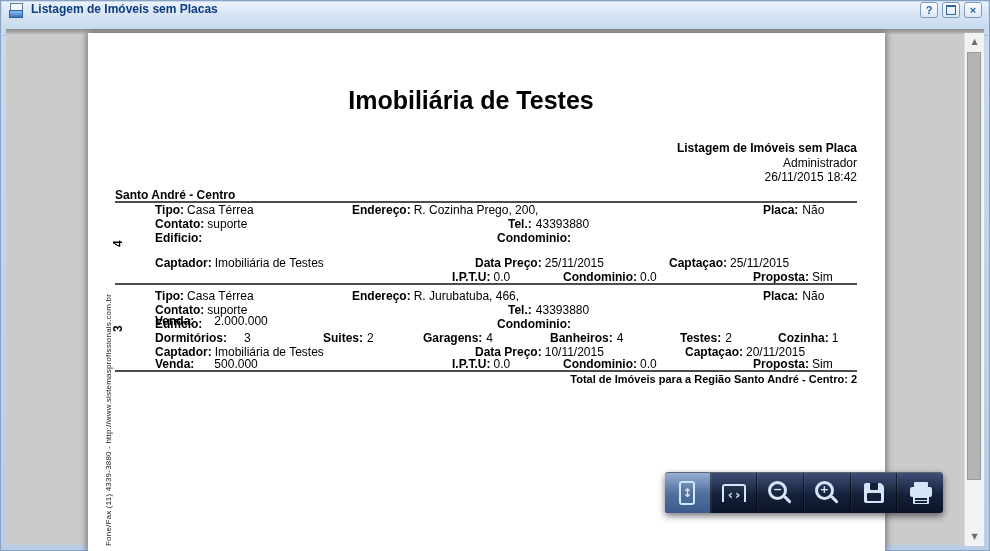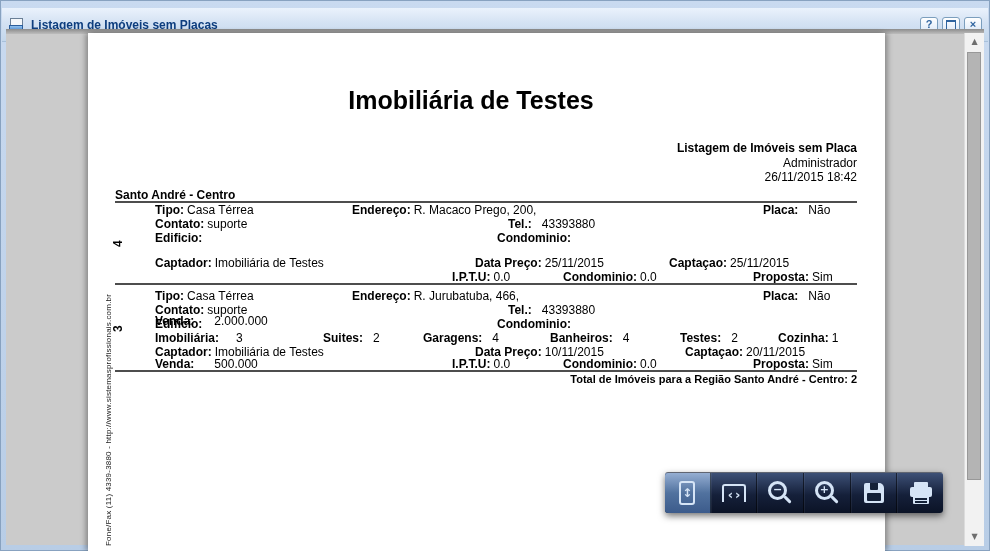--- a/index.html
+++ b/index.html
@@ -2,41 +2,41 @@
 <html><head>
 <meta charset="utf-8">
 <style>
   html,body{margin:0;padding:0;}
   body{
     width:990px;height:551px;position:relative;overflow:hidden;
     font-family:"Liberation Sans",sans-serif;background:#fff;
   }
   
   .window{position:absolute;inset:0;background:linear-gradient(#c9daf0,#b8cde6);border:1px solid #88a2c0;box-sizing:border-box;}
-  .titlebar{position:absolute;left:1px;top:7px;right:1px;height:34px;
+  .titlebar{position:absolute;left:1px;top:1px;right:1px;height:34px;
     background:linear-gradient(#eaf2fc,#d4e2f3 45%,#c3d7ec);
-    border-bottom:1px solid #a8c0da;display:flex;align-items:center;padding:0 6px;box-sizing:border-box;}
+    border-bottom:1px solid #a8c0da;display:flex;padding:0 6px;box-sizing:border-box;}
   .title-icon{width:16px;height:16px;position:relative;flex:0 0 auto;}
   .title-icon .pg{position:absolute;left:2px;top:1px;width:11px;height:8px;background:#f4f7fa;border:1px solid #6a7f96;}
   .title-icon .bl{position:absolute;left:1px;top:8px;width:12px;height:6px;background:linear-gradient(#8fc0ee,#3a77c0);border:1px solid #2b5d9b;}
   .title-text{margin-left:7px;font-size:12px;font-weight:bold;color:#0d3d7e;white-space:nowrap;}
   .tools{margin-left:auto;display:flex;gap:4px;}
   .tool{width:18px;height:16px;border:1px solid #7b9ebd;border-radius:3px;
     background:linear-gradient(#ffffff,#dbe8f7);color:#2f649f;font-weight:bold;font-size:11px;
     display:flex;align-items:center;justify-content:center;line-height:1;cursor:pointer;box-sizing:border-box;}
   .max-glyph{width:8px;height:7px;border:1px solid #2f649f;border-top:2px solid #2f649f;}
   
   .viewport{position:absolute;left:5px;top:28px;right:5px;bottom:5px;background:#cbcbcb;overflow:hidden;}
   .vp-shadow{position:absolute;left:5px;top:28px;right:5px;height:5px;background:linear-gradient(#8c8c8c,#bdbdbd);}
   .page{position:absolute;left:88px;top:33px;width:797px;height:518px;background:#ffffff;
     box-shadow:-3px 0 5px rgba(0,0,0,.28),3px 0 5px rgba(0,0,0,.28);}
   
   .rpt{position:absolute;font-size:12px;line-height:12px;color:#000;white-space:nowrap;}
   .rpt b{font-weight:bold;margin-right:3px;}
-  .rpt.tight b{margin-right:10px;}
+  .rpt.tight b{margin-right:4px;}
   .hline{position:absolute;left:115px;width:742px;height:2px;background:#4d4d4d;}
   .rotated{transform:rotate(-90deg);transform-origin:0 0;font-weight:bold;font-size:12px;}
   .vnote{position:absolute;left:104px;top:546px;transform:rotate(-90deg);transform-origin:0 0;
     font-size:8px;color:#222;white-space:nowrap;letter-spacing:.2px;}
   
   .sb-track{position:absolute;left:964px;top:33px;width:20px;height:513px;background:#f2f2f2;border-left:1px solid #dcdcdc;box-sizing:border-box;}
   .sb-arrow{position:absolute;left:967px;width:15px;text-align:center;font-size:8px;color:#6e6e6e;cursor:pointer;font-family:"DejaVu Sans",sans-serif;}
   .sb-thumb{position:absolute;left:967px;top:52px;width:14px;height:428px;background:#b4b4b4;border:1px solid #989898;box-sizing:border-box;cursor:pointer;}
   
   .tb{position:absolute;left:665px;top:472px;width:278px;height:40px;display:flex;
@@ -93,21 +93,21 @@
 <div class="rpt" style="right:133px;top:157px;text-align:right;">Administrador</div>
 <div class="rpt" style="right:133px;top:171px;text-align:right;">26/11/2015 18:42</div>
 
 <div class="rpt" style="left:115px;top:189px;font-weight:bold;">Santo André - Centro</div>
 <div class="hline" style="top:201px;"></div>
 
 <div>
   <div class="rpt rotated" style="left:112px;top:247px;">4</div>
 
   <div class="rpt" style="left:155px;top:204px;"><b>Tipo:</b><span>Casa Térrea</span></div>
-  <div class="rpt" style="left:352px;top:204px;"><b>Endereço:</b><span>R. Macaco Prego, 200,</span></div>
+  <div class="rpt" style="left:352px;top:204px;"><b>Endereço:</b><span>R. Cozinha Prego, 200,</span></div>
   <div class="rpt tight" style="left:763px;top:204px;"><b>Placa:</b><span>Não</span></div>
 
   <div class="rpt" style="left:155px;top:218px;"><b>Contato:</b><span>suporte</span></div>
   <div class="rpt tight" style="left:508px;top:218px;"><b>Tel.:</b><span>43393880</span></div>
 
   <div class="rpt" style="left:155px;top:232px;"><b>Edificio:</b></div>
   <div class="rpt" style="left:497px;top:232px;"><b>Condominio:</b></div>
 
   <div class="rpt" style="left:155px;top:257px;"><b>Captador:</b><span>Imobiliária de Testes</span></div>
   <div class="rpt" style="left:475px;top:257px;"><b>Data Preço:</b><span>25/11/2015</span></div>
@@ -127,21 +127,21 @@
   <div class="rpt" style="left:155px;top:290px;"><b>Tipo:</b><span>Casa Térrea</span></div>
   <div class="rpt" style="left:352px;top:290px;"><b>Endereço:</b><span>R. Jurubatuba, 466,</span></div>
   <div class="rpt tight" style="left:763px;top:290px;"><b>Placa:</b><span>Não</span></div>
 
   <div class="rpt" style="left:155px;top:304px;"><b>Contato:</b><span>suporte</span></div>
   <div class="rpt tight" style="left:508px;top:304px;"><b>Tel.:</b><span>43393880</span></div>
 
   <div class="rpt" style="left:155px;top:318px;"><b>Edificio:</b></div>
   <div class="rpt" style="left:497px;top:318px;"><b>Condominio:</b></div>
 
-  <div class="rpt" style="left:155px;top:332px;"><b>Imobiliária:</b><span style="margin-left:14px;">3</span></div>
+  <div class="rpt" style="left:155px;top:332px;"><b>Dormitórios:</b><span style="margin-left:14px;">3</span></div>
   <div class="rpt tight" style="left:323px;top:332px;"><b>Suites:</b><span>2</span></div>
   <div class="rpt tight" style="left:423px;top:332px;"><b>Garagens:</b><span>4</span></div>
   <div class="rpt tight" style="left:550px;top:332px;"><b>Banheiros:</b><span>4</span></div>
   <div class="rpt tight" style="left:680px;top:332px;"><b>Testes:</b><span>2</span></div>
   <div class="rpt" style="left:778px;top:332px;"><b>Cozinha:</b><span>1</span></div>
 
   <div class="rpt" style="left:155px;top:346px;"><b>Captador:</b><span>Imobiliária de Testes</span></div>
   <div class="rpt" style="left:475px;top:346px;"><b>Data Preço:</b><span>10/11/2015</span></div>
   <div class="rpt" style="left:685px;top:346px;"><b>Captaçao:</b><span>20/11/2015</span></div>
 

